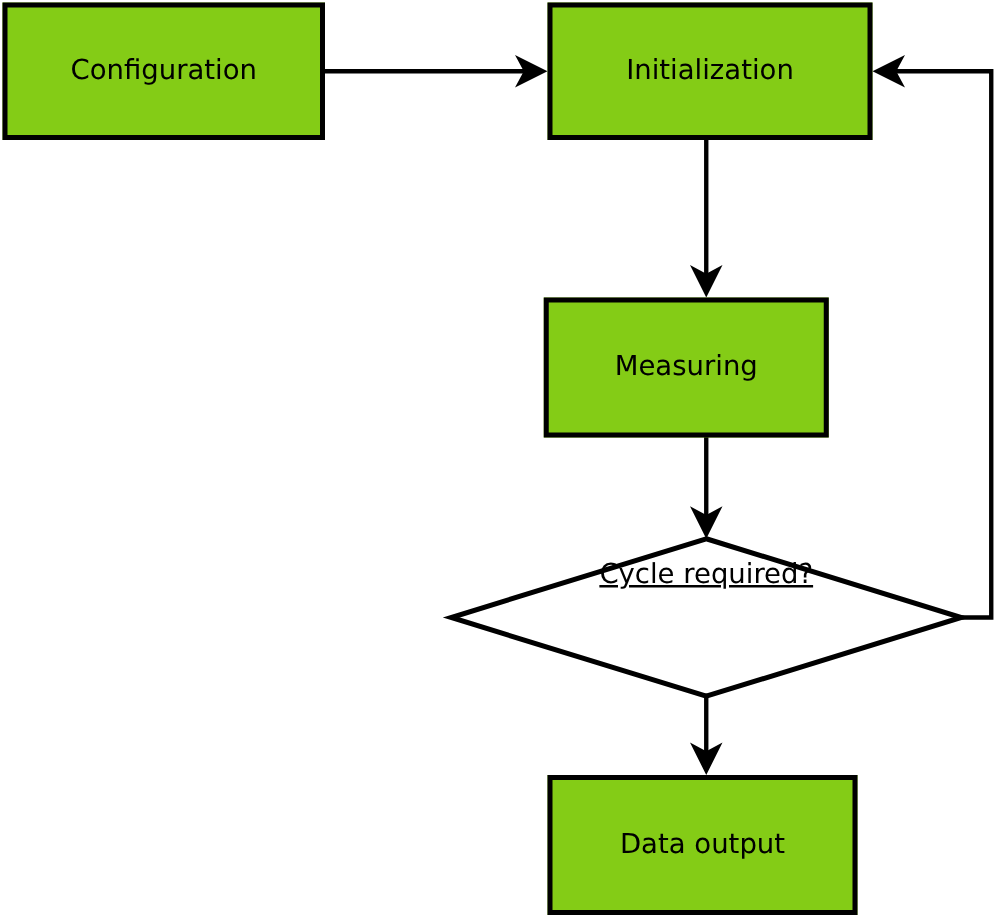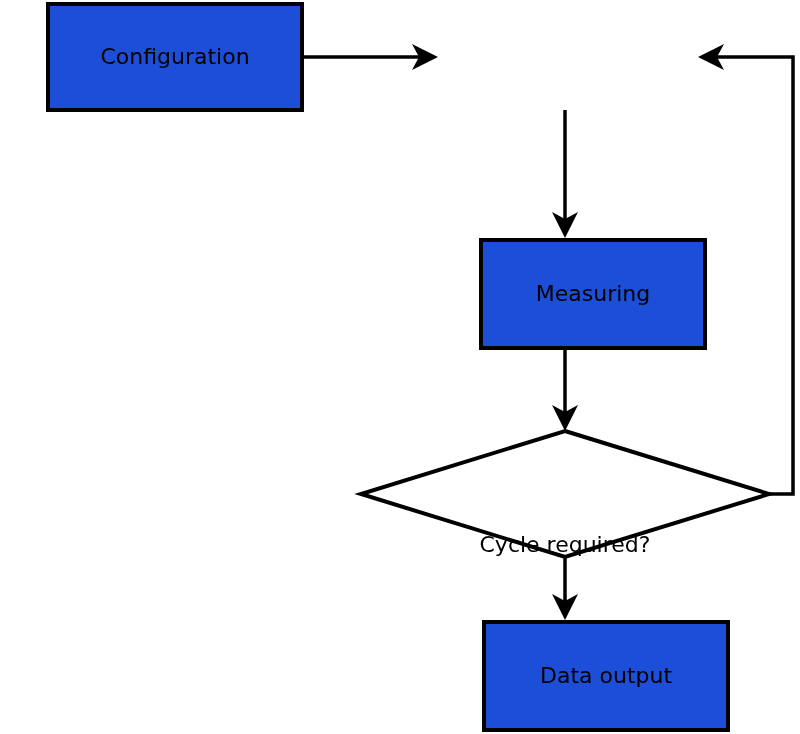--- a/index.html
+++ b/index.html
@@ -18,44 +18,44 @@
   }
   .wires {
     position: absolute;
     left: 0;
     top: 0;
   }
   .node {
     position: absolute;
     box-sizing: border-box;
     border: 4px solid #000000;
-    background: #1d4ed8;
+    background: #84cc16;
     display: flex;
     align-items: center;
     justify-content: center;
     font-size: 22px;
     line-height: 1.2;
     text-align: right;
-    margin-left: 44px;
   }
   .n-configuration { left: 2px;   top: 2px;   width: 258px; height: 110px; }
   .n-initialization{ left: 438px; top: 2px;   width: 260px; height: 110px; }
   .n-measuring     { left: 435px; top: 238px; width: 228px; height: 112px; }
   .n-data-output   { left: 438px; top: 620px; width: 248px; height: 112px; }
   .diamond-label {
     position: absolute;
     left: 361px;
-    top: 431px;
+    top: 447px;
     width: 408px;
     height: 126px;
     display: flex;
-    align-items: flex-end;
+    align-items: flex-start;
     justify-content: center;
     font-size: 22px;
     text-align: center;
+    text-decoration: underline;
   }
 </style>
 </head>
 <body>
 
 <div class="canvas">
 
   <svg class="wires" width="800" height="734" viewBox="0 0 800 734">
 
     <polygon points="565,431 769,494 565,557 361,494" fill="#ffffff" stroke="#000000" stroke-width="4"></polygon>
@@ -73,20 +73,23 @@
     <polygon points="565,620 552,594 565,601 578,594" fill="#000000"></polygon>
 
     <polyline points="769,494 793,494 793,57 716,57" fill="none" stroke="#000000" stroke-width="3.5"></polyline>
     <polygon points="698,57 724,70 717,57 724,44" fill="#000000"></polygon>
   </svg>
 
   <div class="node n-configuration">
     <span>Configuration</span>
   </div>
 
+  <div class="node n-initialization">
+    <span>Initialization</span>
+  </div>
 
   <div class="node n-measuring">
     <span>Measuring</span>
   </div>
 
   <div class="diamond-label">
     <span>Cycle required?</span>
   </div>
 
   <div class="node n-data-output">

